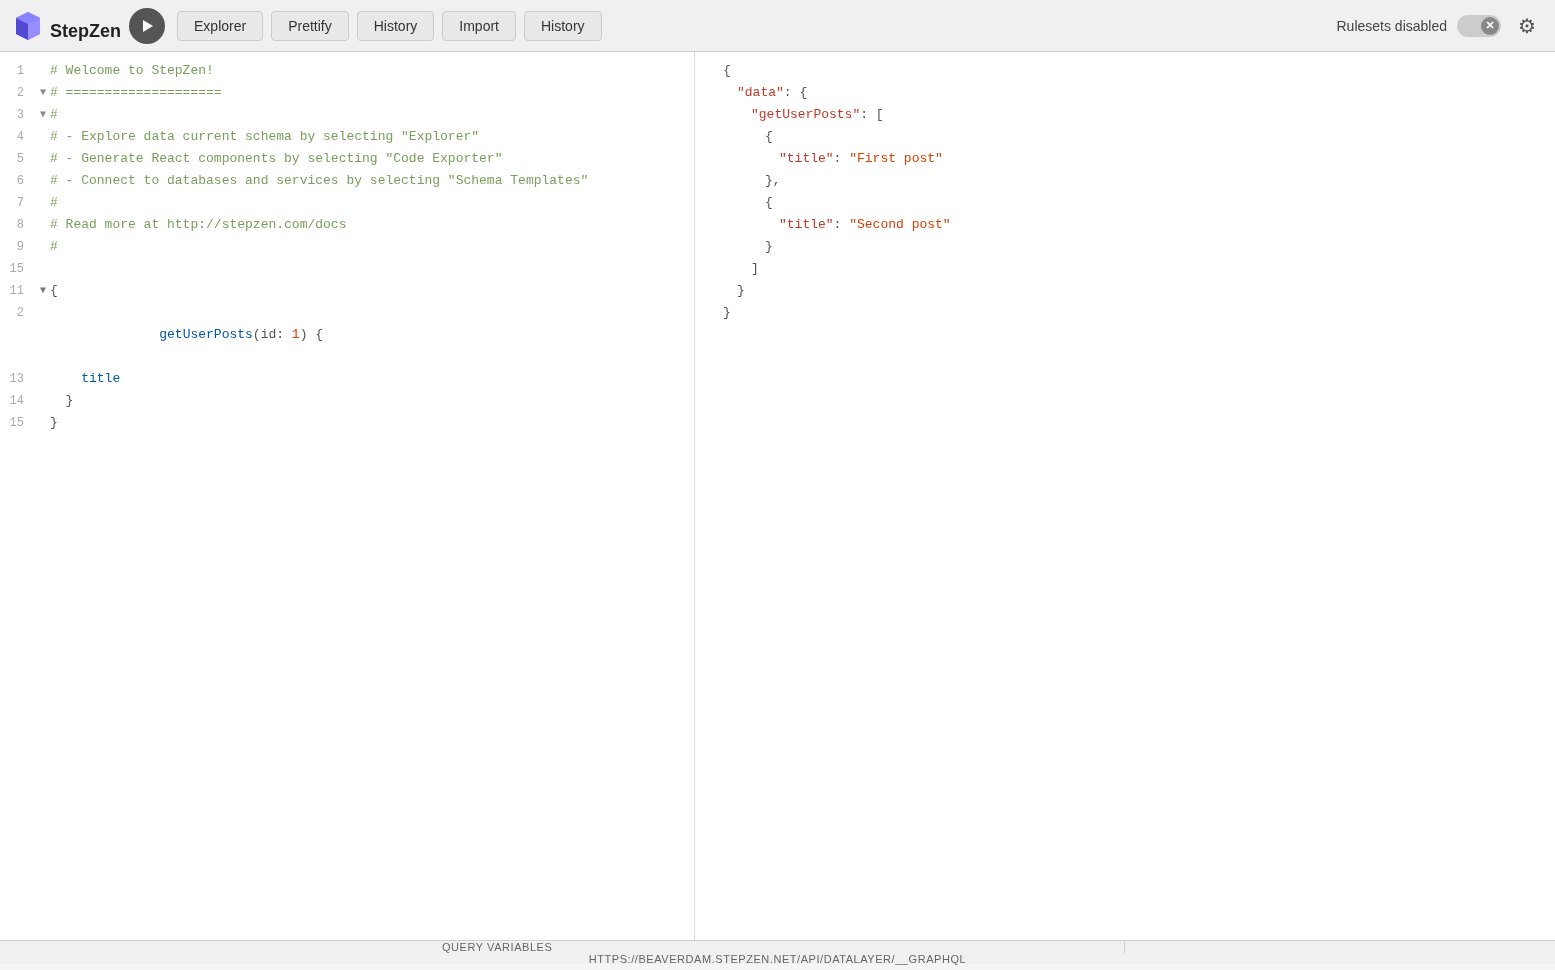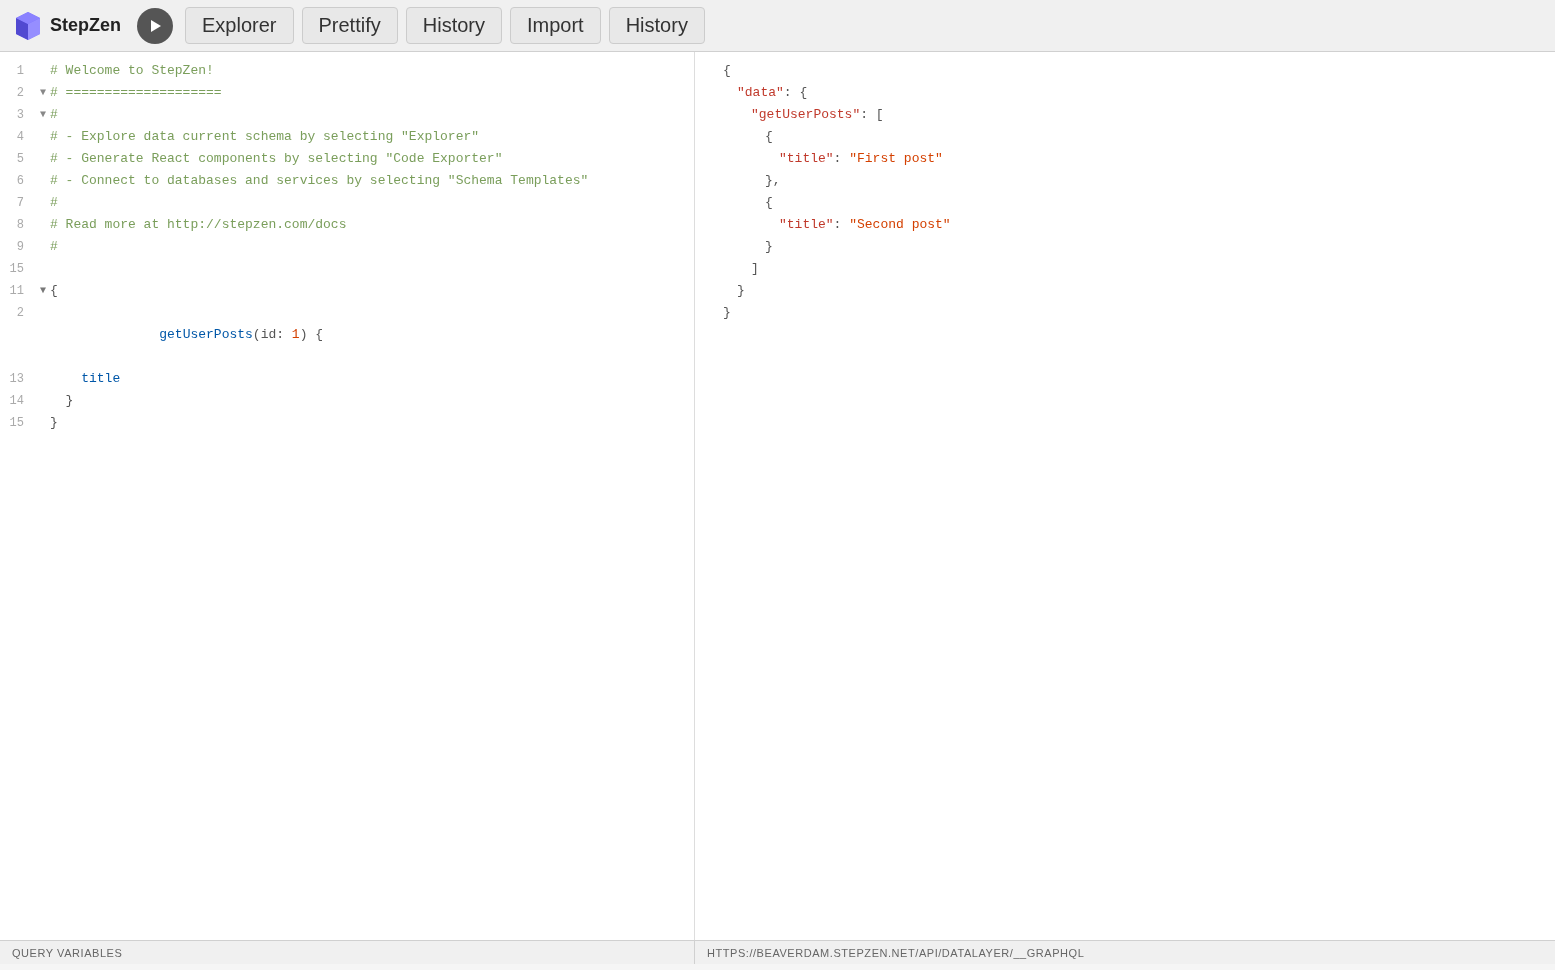--- a/index.html
+++ b/index.html
@@ -17,23 +17,22 @@
       align-items: center;
       height: 52px;
       background: #f0f0f0;
       border-bottom: 1px solid #d0d0d0;
       padding: 0 12px;
       gap: 8px;
     }
 
     .logo {
       display: flex;
-      align-items: center;
+      align-items: flex-end;
       gap: 6px;
-      margin-right: 8px;
     }
 
     .logo-icon {
       width: 32px;
       height: 32px;
     }
 
     .logo-text {
       font-size: 18px;
       font-weight: 600;
@@ -58,21 +57,21 @@
       height: 16px;
       fill: white;
     }
 
     .nav-btn {
       padding: 6px 16px;
       background: #e8e8e8;
       border: 1px solid #ccc;
       border-radius: 4px;
       cursor: pointer;
-      font-size: 20px;
+      font-size: 14px;
       color: #333;
     }
 
     .header-right {
       margin-left: auto;
       display: flex;
       align-items: center;
       gap: 10px;
     }
 
@@ -212,20 +211,21 @@
     .json-string { color: #d44000; }
     .json-brace { color: #555; }
 
     
     .footer {
       height: 24px;
       background: #f0f0f0;
       border-top: 1px solid #d0d0d0;
       display: flex;
       align-items: center;
+      flex-direction: column;
     }
 
     .footer-left {
       width: 695px;
       padding: 0 12px;
       border-right: 1px solid #d0d0d0;
       height: 100%;
       display: flex;
       align-items: center;
     }
@@ -265,20 +265,29 @@
         <polygon points="4,2 14,8 4,14"></polygon>
       </svg>
   </button>
 
   <button class="nav-btn">Explorer</button>
   <button class="nav-btn">Prettify</button>
   <button class="nav-btn">History</button>
   <button class="nav-btn">Import</button>
   <button class="nav-btn">History</button>
 
+  <div class="header-right">
+    <span class="rulesets-label">Rulesets disabled</span>
+    <div class="toggle-switch">
+      <div class="toggle-knob">
+        <span class="toggle-x">✕</span>
+      </div>
+    </div>
+    <button class="gear-btn">⚙</button>
+  </div>
 </div>
 
 <div class="main">
 
   <div class="left-panel">
     <div class="code-area">
       <div class="code-lines">
 
         <div class="code-line">
           <span class="line-num">1</span>

